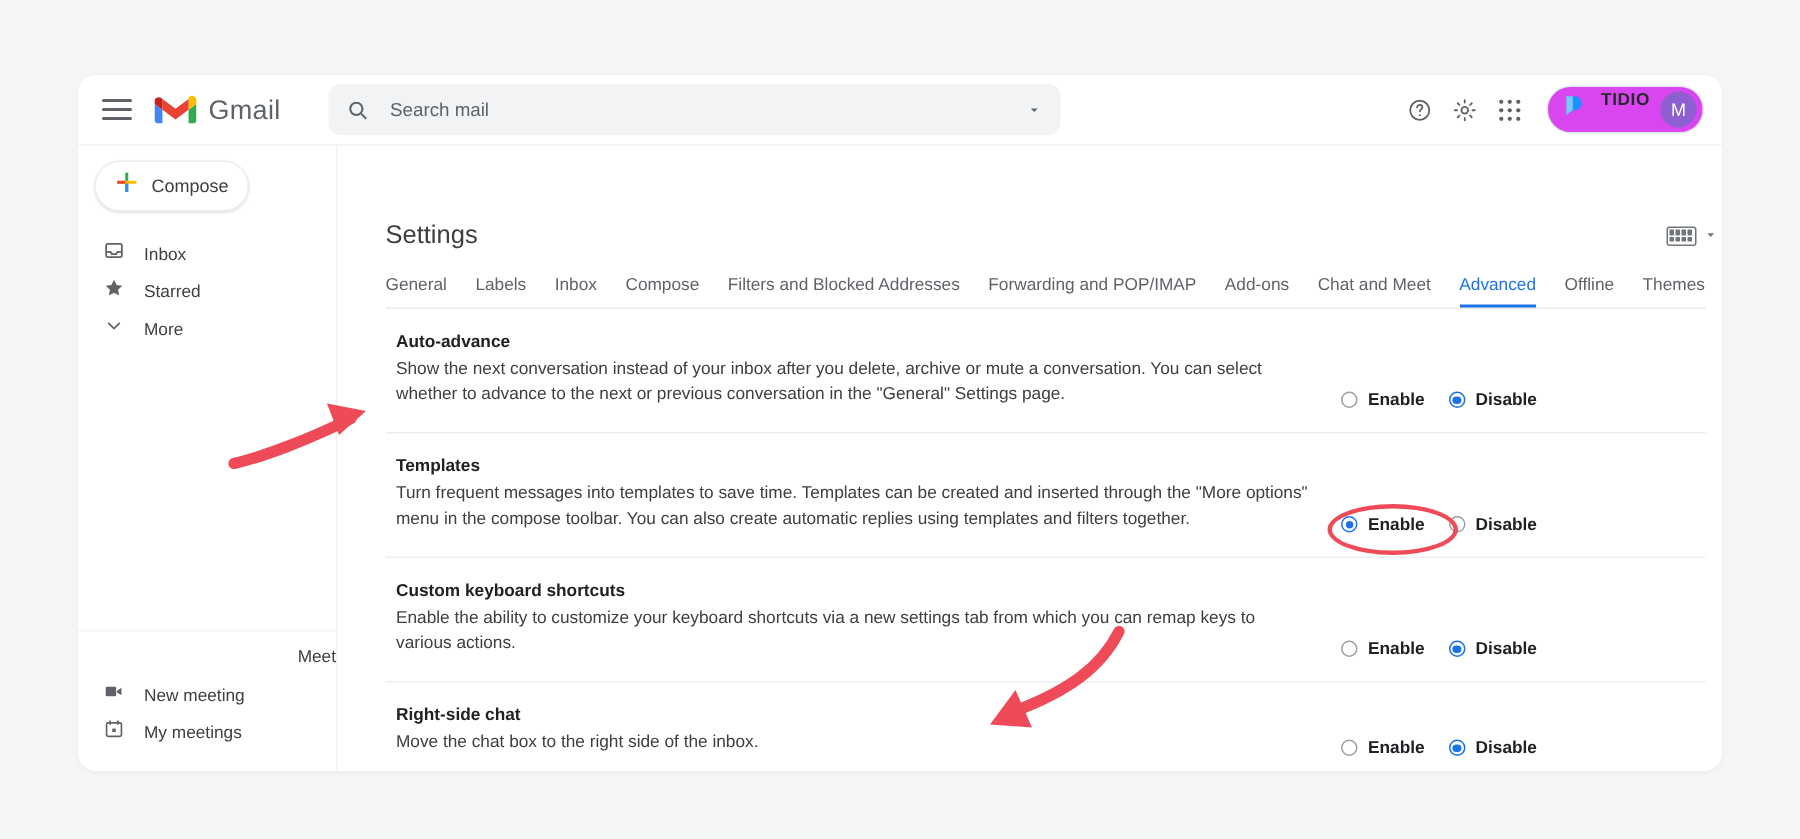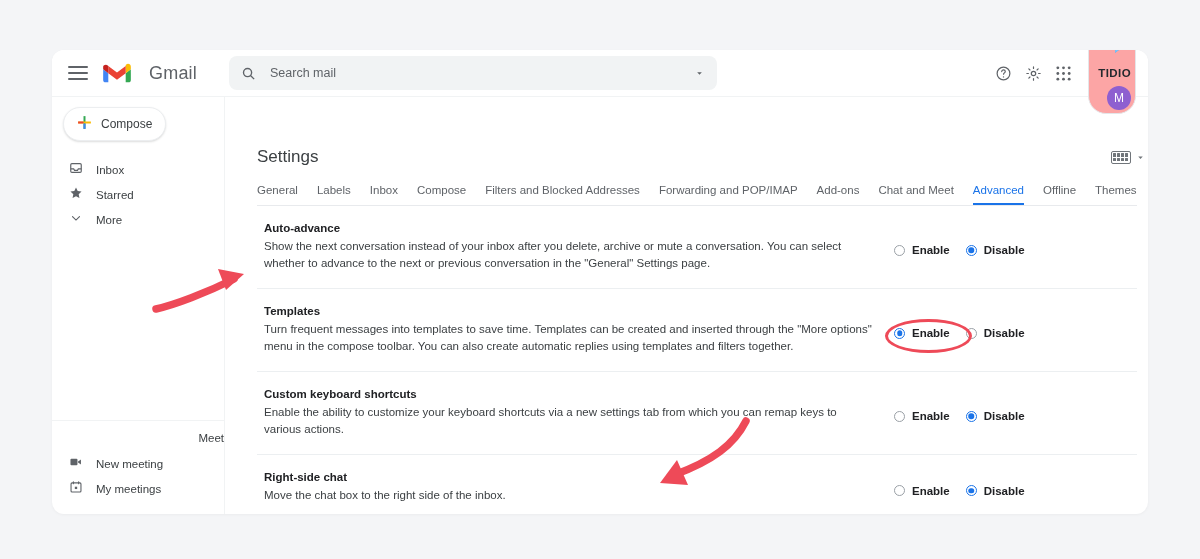--- a/index.html
+++ b/index.html
@@ -48,21 +48,21 @@
   }
   .hamburger i {
     display: block;
     height: 2px;
     background: #5f6368;
     border-radius: 1px;
   }
   .gmail-logo {
     display: flex;
     align-items: center;
-    gap: 17px;
+    gap: 7px;
     cursor: pointer;
   }
   .m-mark { width: 30px; height: 22px; }
   .gmail-word {
     font-size: 18px;
     color: #5f6368;
     letter-spacing: 0.2px;
   }
   .search-wrap {
     margin-left: 32px;
@@ -88,29 +88,28 @@
     right: 12px;
     top: 0;
     height: 46px;
     display: flex;
     align-items: center;
     gap: 13px;
   }
   .hicon { cursor: pointer; display: flex; align-items: center; justify-content: center; }
   .tidio-badge {
     display: flex;
-    align-items: flex-end;
+    align-items: flex-start;
     gap: 7px;
     border: 1px solid #e4e6e9;
     border-radius: 18px;
     padding: 3px 4px 3px 9px;
     margin-left: 3px;
     cursor: pointer;
-    background: #fca5a5;
-    flex-direction: column;
+    background: #d946ef;
   }
   .tidio-word {
     font-size: 11.5px;
     font-weight: bold;
     color: #25292e;
     letter-spacing: 0.4px;
   }
   .avatar {
     width: 24px; height: 24px;
     border-radius: 50%;
@@ -222,21 +221,21 @@
     white-space: nowrap;
   }
   .tab.active {
     color: #1a73e8;
     box-shadow: inset 0 -2px 0 #1a73e8;
   }
 
   .settings-list { margin-top: 0; }
   .setting-row {
     display: flex;
-    align-items: center;
+    align-items: flex-end;
     border-bottom: 1px solid #eceff1;
     padding: 16px 0 15px 7px;
     min-height: 34px;
   }
   .setting-row:last-child { border-bottom: none; }
   .setting-text { flex: 1; padding-right: 20px; max-width: 610px; }
   .setting-name {
     font-size: 11.5px;
     font-weight: bold;
     color: #202124;

